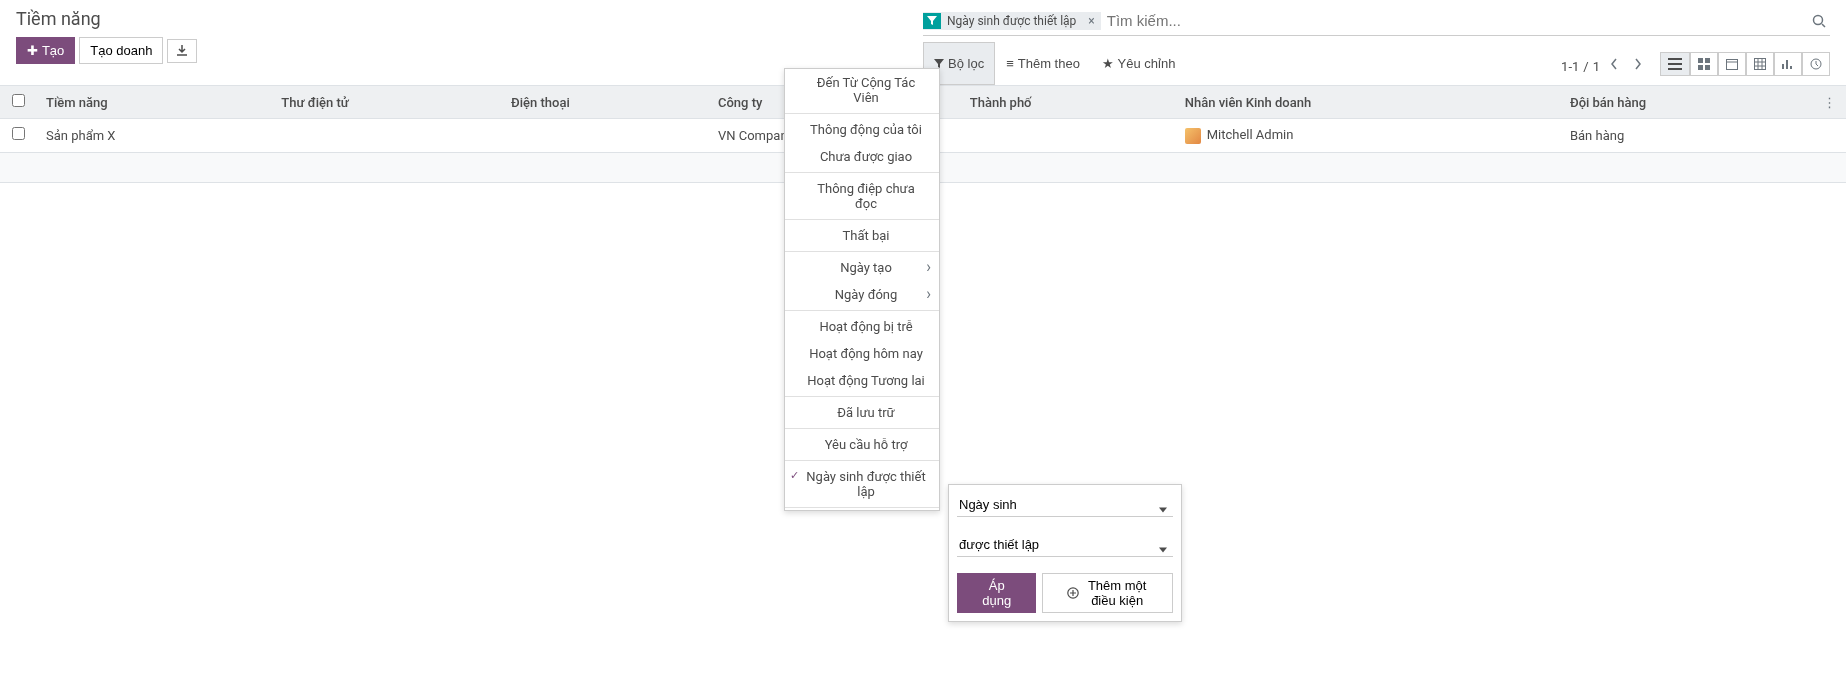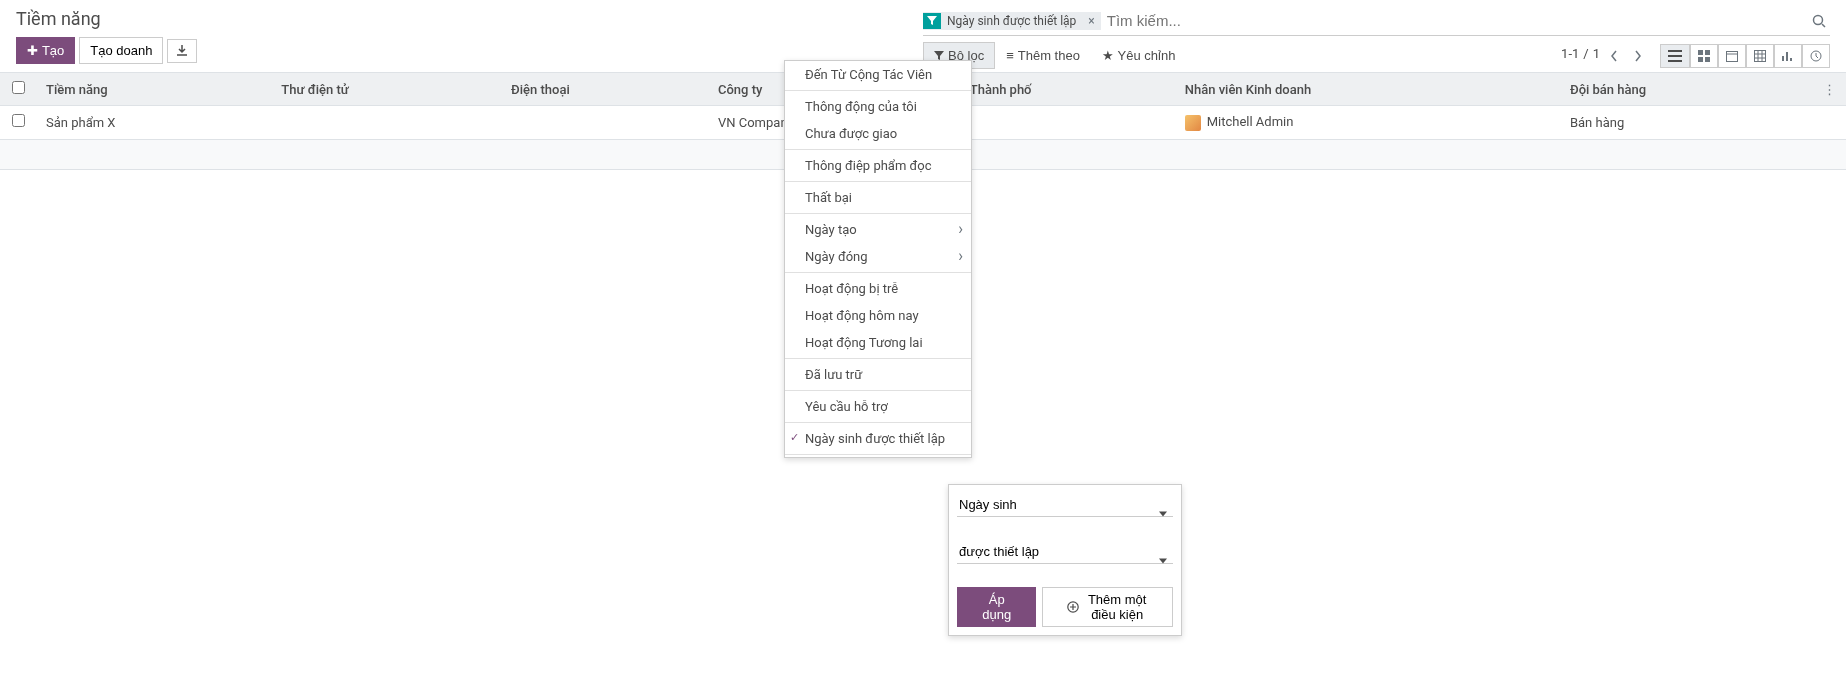--- a/index.html
+++ b/index.html
@@ -14,43 +14,43 @@
 .btn-icon { padding: 5px 8px; }
 .search-row { display: flex; align-items: center; border-bottom: 1px solid #ccc; padding-bottom: 2px; margin-bottom:6px; position: relative; }
 .search-tag { display: inline-flex; align-items: center; background: #e9ecef; font-size: 12px; }
 .search-tag-icon { background: #00a09d; color: #fff; padding: 3px 4px; display: inline-flex; align-items: center; }
 .search-tag-text { padding: 2px 6px; color: #4c4c4c; }
 .search-tag-close { padding: 2px 6px; color: #6c757d; cursor: pointer; }
 .search-input { border: none; outline: none; flex: 1; padding: 4px 6px; font-size: 15px; }
 .search-icon-btn { color: #6c757d; cursor: pointer; padding: 0 4px; }
 .controls-row { display: flex; align-items: center; justify-content: space-between;}
 .control-btns { display: flex; gap: 0; }
-.control-btn { padding: 5px 10px; border: 1px solid transparent; background: #fff; cursor: pointer; font-size: 13px; display: inline-flex; align-items: center; gap: 4px; color: #4c4c4c; }
+.control-btn { padding: 13px 10px; border: 1px solid transparent; background: #fff; cursor: pointer; font-size: 13px; display: inline-flex; align-items: center; gap: 4px; color: #4c4c4c; }
 .control-btn.active { background: #e9ecef; border-color: #ccc; }
 .pager-views { display: flex; align-items: center; gap: 12px; }
-.pager { display: flex; align-items: flex-start; gap: 4px; color: #4c4c4c; }
+.pager { display: flex; align-items: flex-end; gap: 4px; color: #4c4c4c; }
 .pager-btn { padding: 4px 6px; cursor: pointer; color: #6c757d; }
 .view-switcher { display: flex; gap: 0; }
 .view-btn { padding: 5px 7px; border: 1px solid #ccc; cursor: pointer; color: #6c757d; background: #fff; display:inline-flex; align-items:center; }
 .view-btn.active { background: #e9ecef; color:#4c4c4c; }
 table { width: 100%; border-collapse: collapse; }
 th, td { text-align: left; padding: 8px 10px; font-size: 13px; border-bottom: 1px solid #dee2e6; }
 thead th { background: #eef0f2; font-weight: 500; color: #4c4c4c; border-top: 1px solid #dee2e6; }
 .checkbox-cell { width: 36px; text-align: center; }
 .col-kebab { width:24px; text-align:center; color:#6c757d; cursor:pointer; }
 .avatar { width: 16px; height: 16px; display: inline-block; vertical-align: middle; margin-right: 6px; border-radius: 2px; background: linear-gradient(135deg,#f5c26b,#e28743); }
 tfoot td { background:#f8f9fa; height:30px; border-bottom:1px solid #dee2e6;}
-.dropdown { position: absolute; top: 60px; left: 784px; width: 188px; background: #fff; border: 1px solid #ccc; box-shadow: 0 2px 6px rgba(0,0,0,0.15); z-index: 100; }
+.dropdown { position: absolute; top: 68px; left: 784px; width: 156px; background: #fff; border: 1px solid #ccc; box-shadow: 0 2px 6px rgba(0,0,0,0.15); z-index: 100; text-align: center; }
 .dropdown-item { padding: 6px 12px 6px 20px; cursor: pointer; position: relative; font-size: 13px; }
 .dropdown-item.has-sub::after { content: "›"; position: absolute; right: 8px; color: #6c757d; font-size:16px; line-height:13px;}
 .dropdown-item.checked::before { content: "✓"; position: absolute; left: 5px; color: #7c4c7c; font-size: 11px; }
 .dropdown-item.highlighted { background: #e9ecef; }
 .dropdown hr { border: none; border-top: 1px solid #e0e0e0; margin: 2px 0; }
 .sub-panel { position: absolute; top: 484px; left: 948px; width: 234px; background: #fff; border: 1px solid #ccc; box-shadow: 0 2px 6px rgba(0,0,0,0.15); z-index: 101; padding: 8px; }
-.sub-select { width: 100%; border: none; border-bottom: 1px solid #ccc; padding: 4px 2px; margin-bottom: 17px; font-size: 13px; background: #fff; appearance: none; position:relative; }
+.sub-select { width: 100%; border: none; border-bottom: 1px solid #ccc; padding: 4px 2px; margin-bottom: 10px; font-size: 13px; background: #fff; appearance: none; position:relative; }
 .select-wrap { position: relative; margin-bottom: 6px; }
 .select-wrap::after { content: ""; position: absolute; right: 6px; top: 50%; transform: translateY(-50%); width:0; height:0; border-left:4px solid transparent; border-right:4px solid transparent; border-top:5px solid #4c4c4c; pointer-events:none;}
 .sub-btn-row { display: flex; gap: 6px; margin-top: 6px; }
 .btn-sm { padding: 4px 24px; font-size: 13px; }
 svg { display:block; }
 </style>
 </head>
 <body>
 
 <div class="header">
@@ -213,21 +213,21 @@
       </tr>
     </tfoot>
 </table>
 
 <div class="dropdown">
   <div class="dropdown-item">Đến Từ Cộng Tác Viên</div>
   <hr>
   <div class="dropdown-item">Thông động của tôi</div>
   <div class="dropdown-item">Chưa được giao</div>
   <hr>
-  <div class="dropdown-item">Thông điệp phẩm đọc</div>
+  <div class="dropdown-item">Thông điệp chưa đọc</div>
   <hr>
   <div class="dropdown-item">Thất bại</div>
   <hr>
   <div class="dropdown-item has-sub">Ngày tạo</div>
   <div class="dropdown-item has-sub">Ngày đóng</div>
   <hr>
   <div class="dropdown-item">Hoạt động bị trễ</div>
   <div class="dropdown-item">Hoạt động hôm nay</div>
   <div class="dropdown-item">Hoạt động Tương lai</div>
   <hr>

